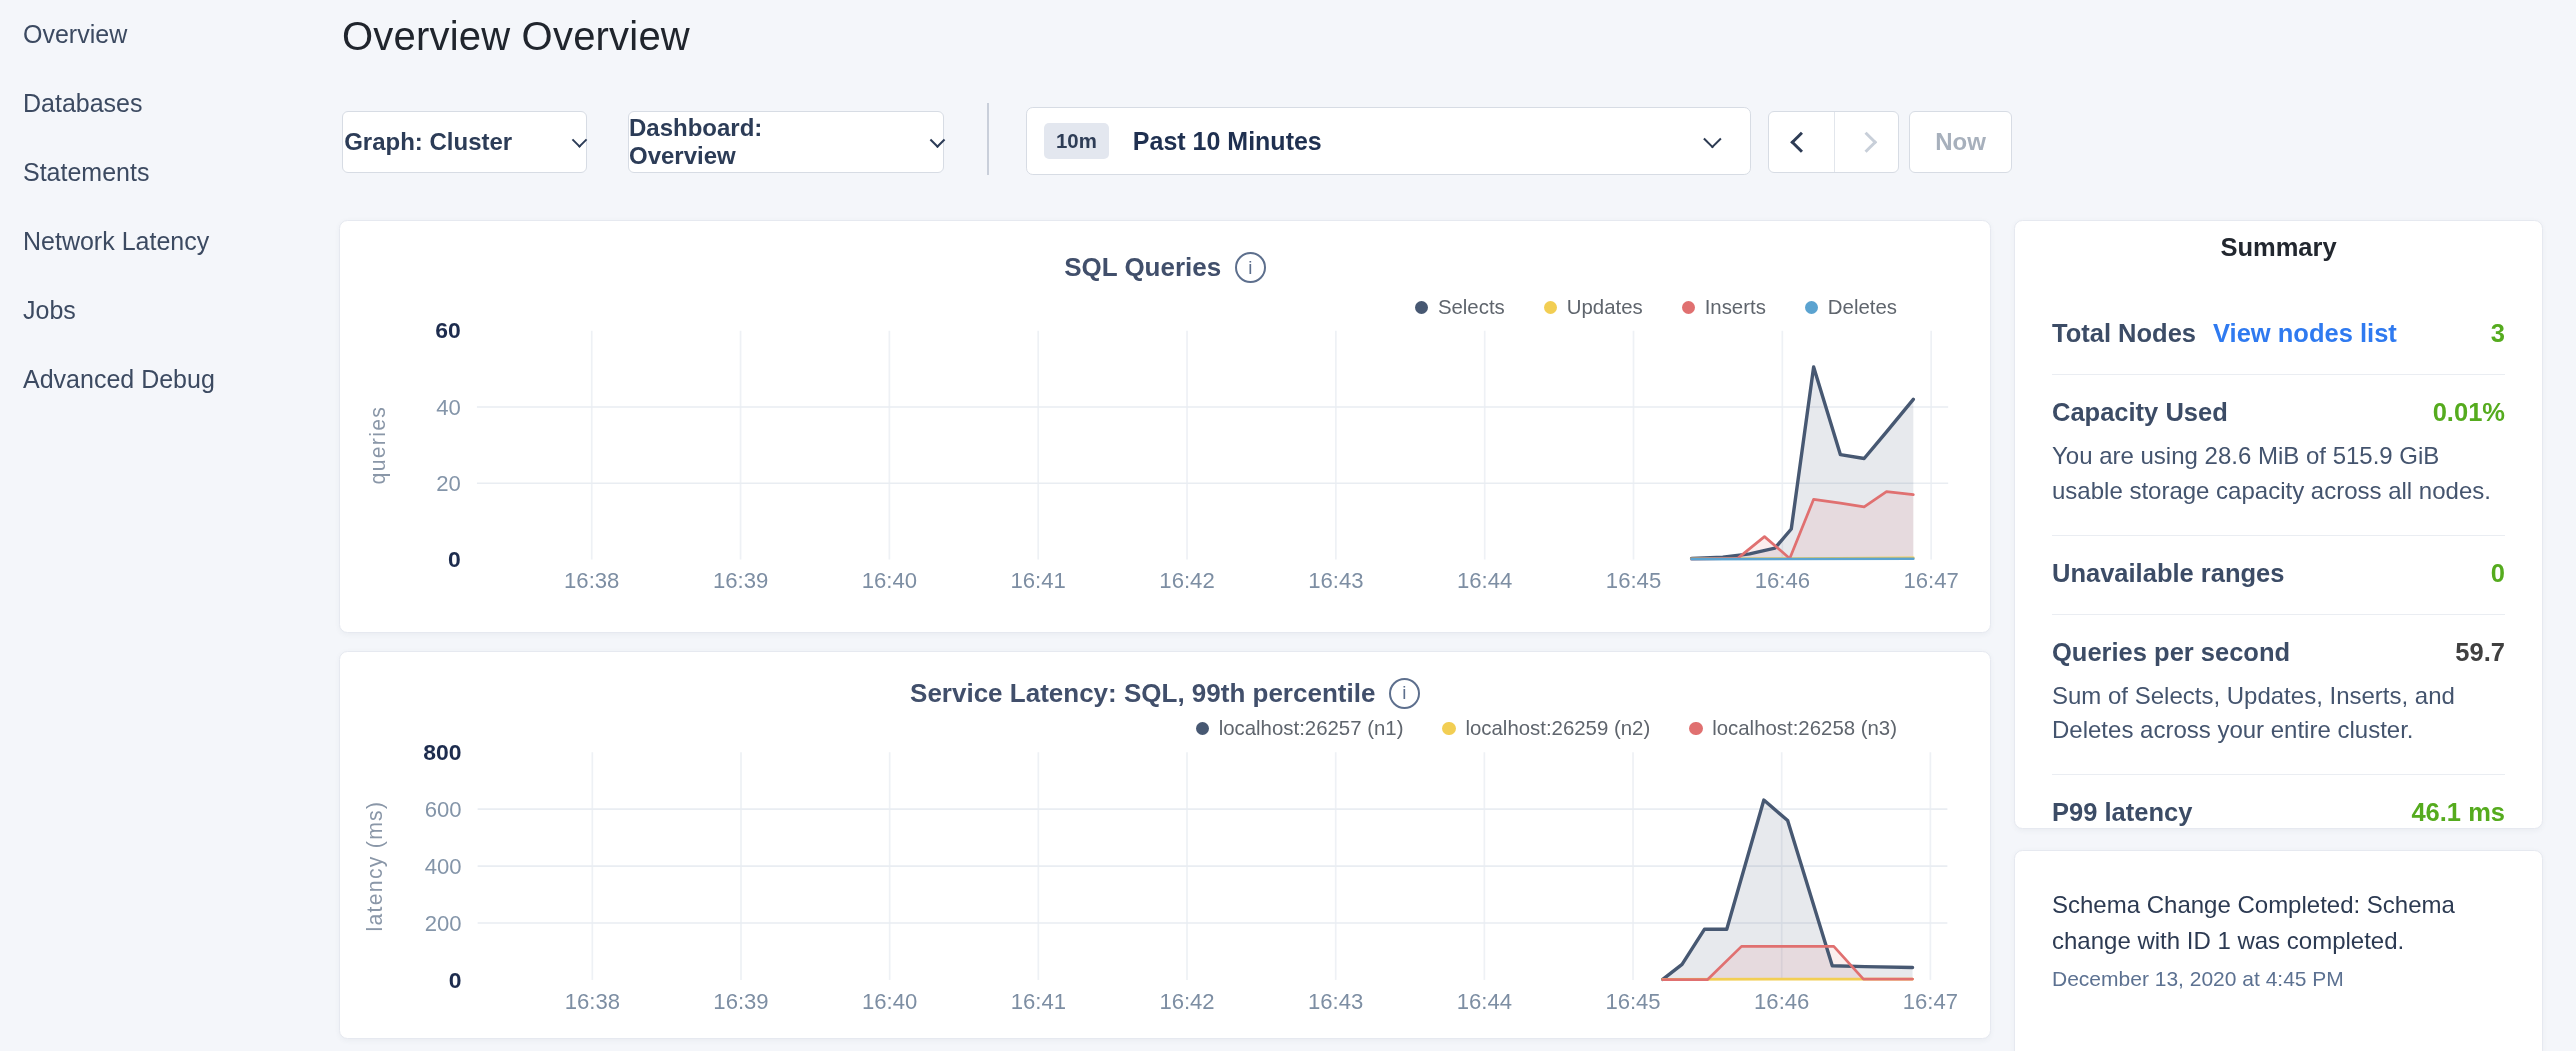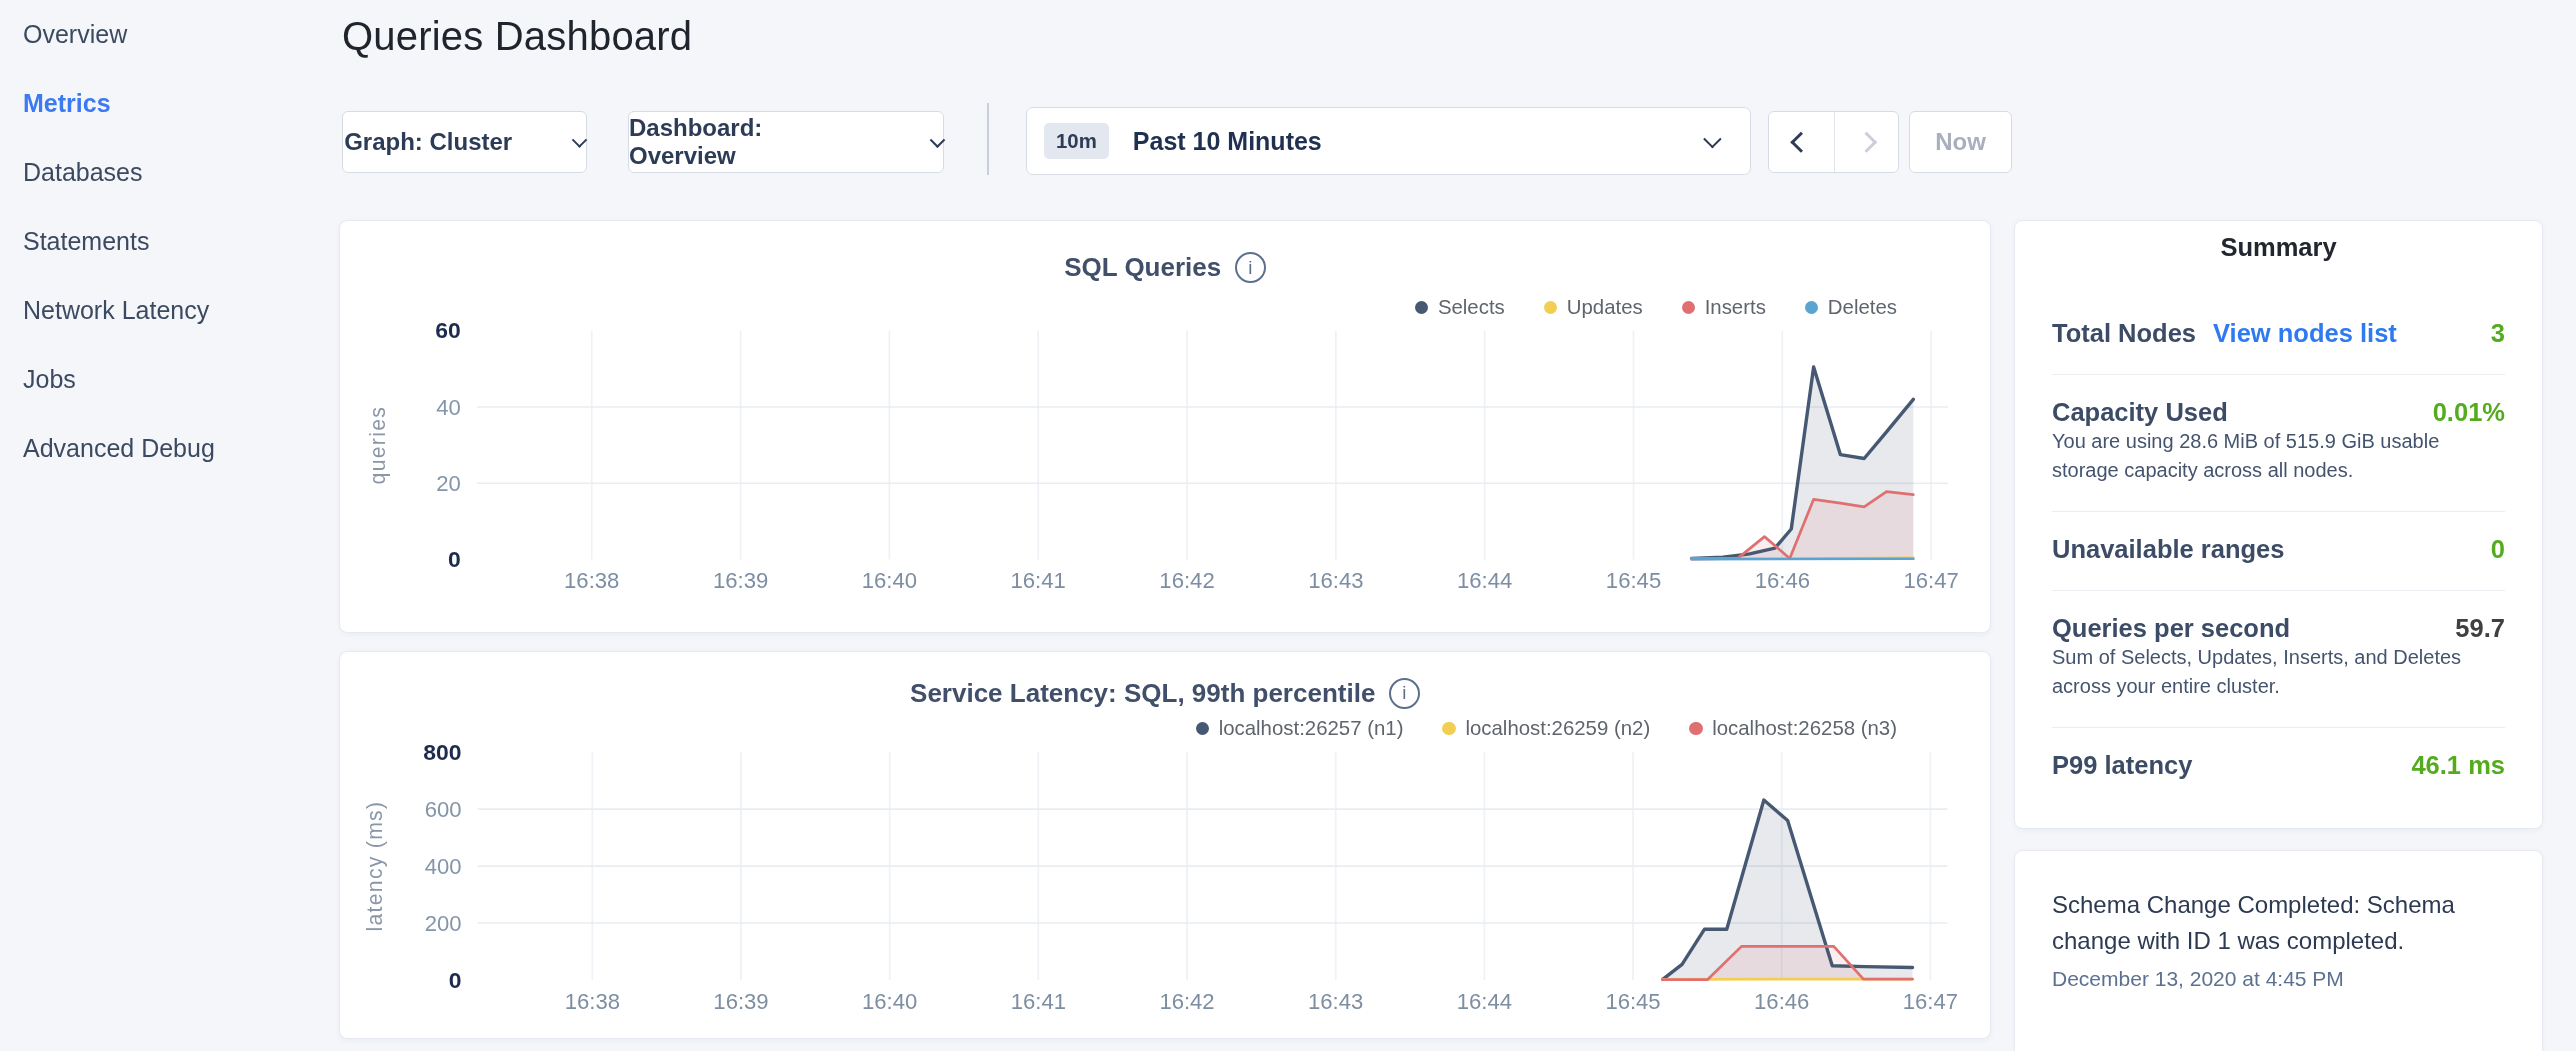--- a/index.html
+++ b/index.html
@@ -106,39 +106,38 @@
   }
   #summary-card .panel-title { margin-top:12px; }
   #events-card  .panel-title { margin-top:29px; }
   .summary-rows { margin:34px 37px 0; }
   .summary-row { padding:23px 0 26px; border-bottom:1.7px solid #eaedf2; }
   .summary-row:last-child { border-bottom:none; }
   .summary-row-head { display:flex; align-items:baseline; }
   .summary-label { font-size:25.5px; font-weight:700; color:#3c4c66; }
   .summary-link  { font-size:25.5px; font-weight:700; color:#2f7af0; margin-left:17px; cursor:pointer; }
   .summary-value { margin-left:auto; font-size:25.5px; font-weight:700; color:#55ab1e; }
-  .summary-desc  { margin-top:0; font-size:20px; line-height:1.45; color:#44546e; }
+  .summary-desc  { margin-top:12px; font-size:24px; line-height:1.45; color:#44546e; }
   .event-item { margin:36px 37px 0; }
   .event-message { font-size:24px; line-height:1.48; color:#2c3a52; }
   .event-time    { margin-top:8.5px; font-size:21px; color:#5c7191; }
 </style>
 </head>
 <body>
 
 <nav class="sidebar" id="sidebar-list">
     <div class="side-item">Overview</div>
-    <div class="side-item active">Metrics</div>
     <div class="side-item">Databases</div>
     <div class="side-item">Statements</div>
     <div class="side-item">Network Latency</div>
     <div class="side-item">Jobs</div>
     <div class="side-item">Advanced Debug</div>
   </nav>
 
-<h1 class="page-title">Queries Dashboard</h1>
+<h1 class="page-title">Overview Overview</h1>
 
 <div class="btn" id="graph-dropdown">
   <span>Graph: Cluster</span>
   <i class="chev down"></i>
 </div>
 
 <div class="btn" id="dashboard-dropdown">
   <span>Dashboard: Overview</span>
   <i class="chev down"></i>
 </div>

